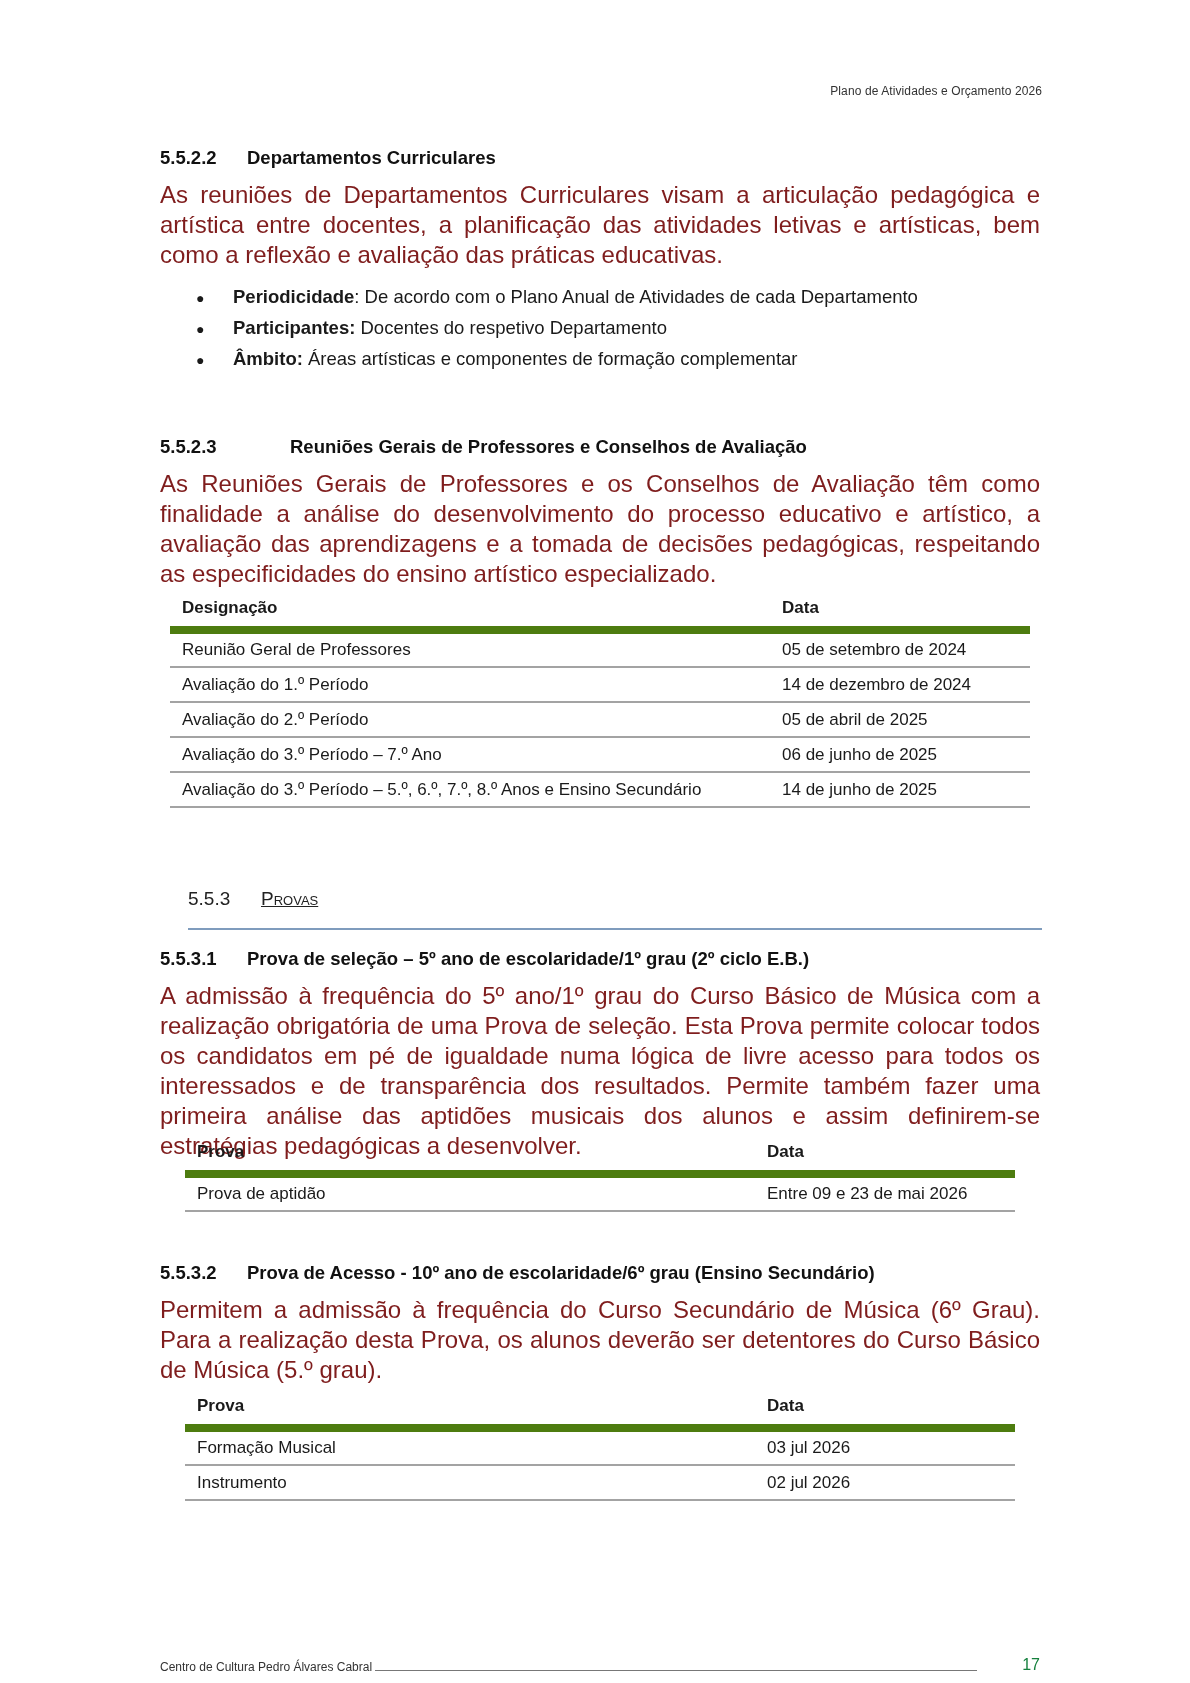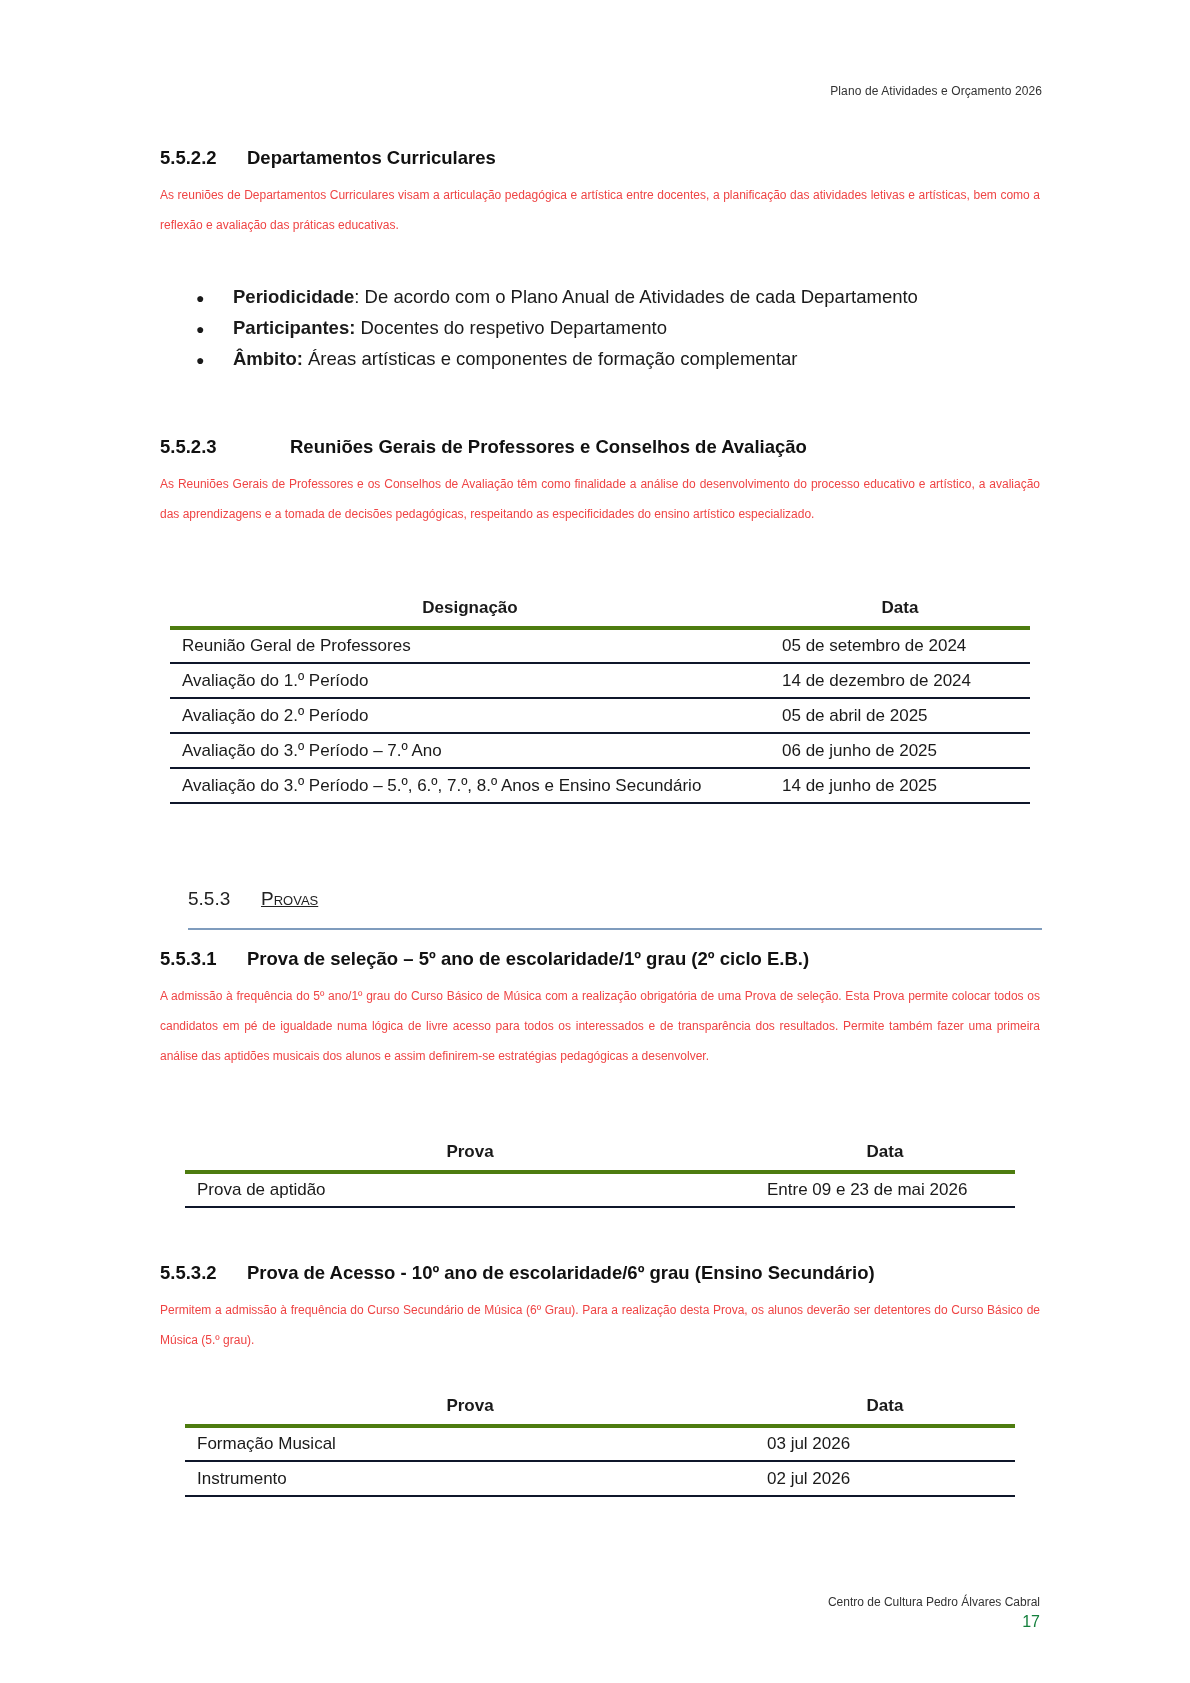--- a/index.html
+++ b/index.html
@@ -24,24 +24,24 @@
     font-size: 18.5px;
     font-weight: bold;
     color: #111;
     display: flex;
   }
   .h4 .num { width: 87px; display: inline-block; }
   .para {
     position: absolute;
     left: 160px;
     width: 880px;
-    font-size: 12px;
+    font-size: 24px;
     line-height: 30px;
     text-align: justify;
-    color: #ef4444;
+    color: #7f1d1d;
   }
   .bullets {
     position: absolute;
     left: 160px;
     width: 880px;
     list-style: none;
   }
   .bullets li {
     display: flex;
     align-items: baseline;
@@ -55,56 +55,55 @@
   }
   .bullets b { font-weight: bold; }
 
   table.data {
     position: absolute;
     border-collapse: collapse;
     font-size: 17px;
     color: #1a1a1a;
   }
   table.data th {
-    text-align: center;
+    text-align: left;
     font-weight: bold;
     padding: 6px 12px 8px 12px;
-    border-bottom: 4px solid #4d7c0f;
+    border-bottom: 8px solid #4d7c0f;
     height: 35px;
   }
   table.data td {
     padding: 6px 12px 6px 12px;
-    border-bottom: 2px solid #0f172a;
+    border-bottom: 2px solid #a3a3a3;
     height: 35px;
   }
 
   .h3 {
     position: absolute;
     left: 188px;
     top: 888px;
     width: 854px;
     font-size: 19px;
     color: #222;
     border-bottom: 2px solid #7f9cbd;
     padding-bottom: 18px;
     display: flex;
   }
   .h3 .num { width: 73px; display: inline-block; }
   .h3 .caps { font-variant: small-caps; text-decoration: underline; }
 
   .footer {
     position: absolute;
-    top: 1595px;
+    top: 1656px;
     left: 160px;
     width: 880px;
     display: flex;
     align-items: flex-end;
     font-size: 12px;
     color: #333;
-    flex-direction: column;
   }
   .footer .line {
     flex: 1;
     border-bottom: 1px solid #777;
     margin: 0 0 3px 3px;
     margin-right: 45px;
     height: 1px;
   }
   .footer .pg { font-size: 16px; color: #15803d; }
 </style>

